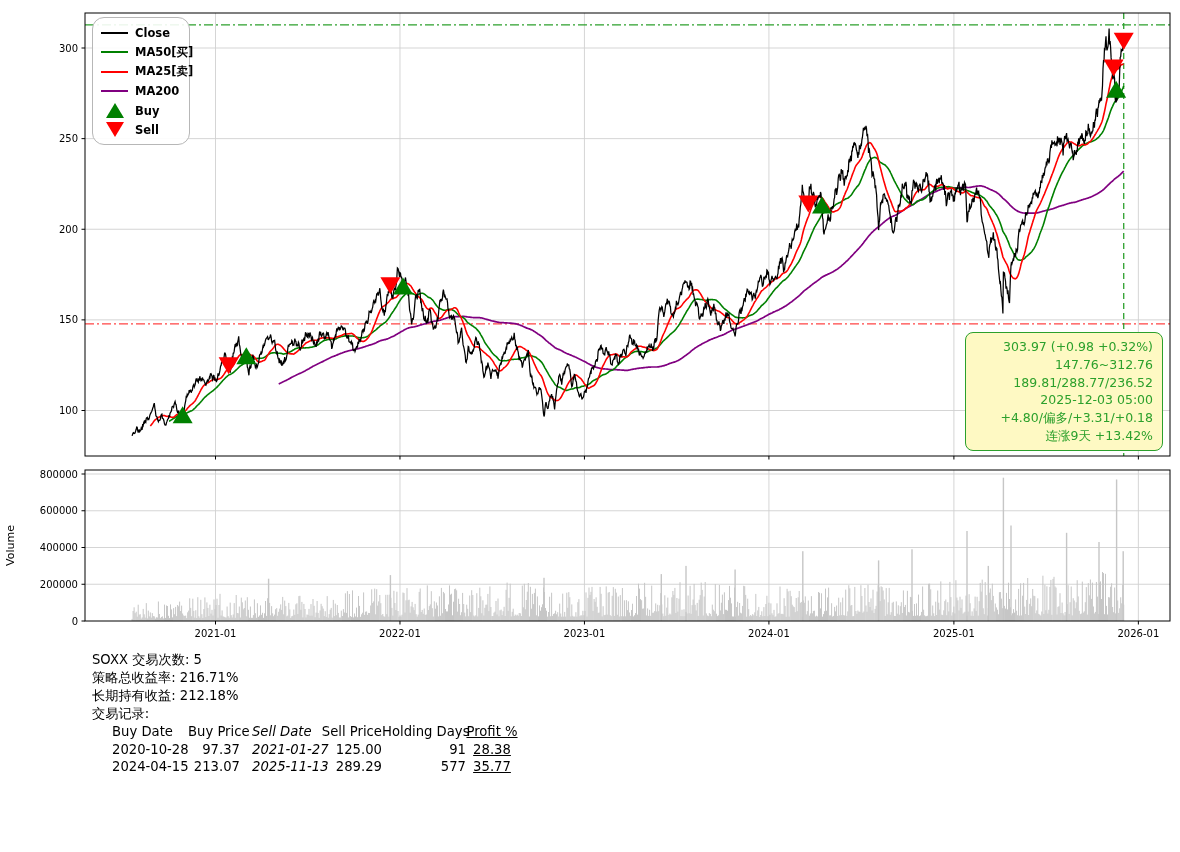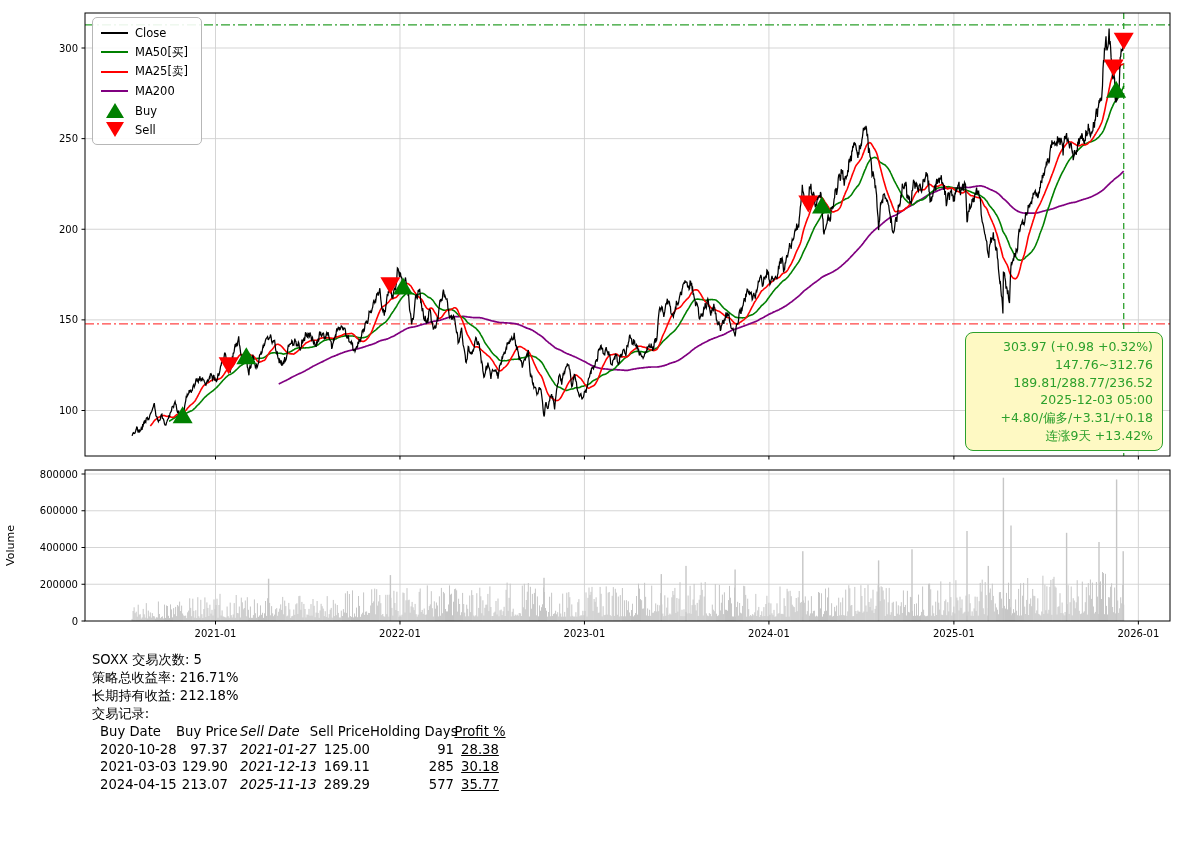--- a/index.html
+++ b/index.html
@@ -2,40 +2,40 @@
 <html><head>
 <meta charset="utf-8">
 <style>
   * { box-sizing: border-box; margin: 0; padding: 0; }
   html,body { background:#ffffff; }
   body { font-family: "DejaVu Sans", "Liberation Sans", sans-serif; }
   .stage { position: relative; width: 1180px; height: 852px; background:#fff; overflow:hidden; }
   svg text { font-family: "DejaVu Sans", "Liberation Sans", sans-serif; fill:#000; }
 
   .legend {
-    position:absolute; left:92px; top:17px; width:110px;
-    background:rgba(255,255,255,0.9); border:1px solid #b7b7b7; border-radius:5px;
-    padding:5px 8px 4px 8px; font-size:11.5px; color:#000;
+    position:absolute; left:92px; top:17px; width:98px;
+    background:rgba(255,255,255,0.9); border:1px solid #b7b7b7; border-radius:12px;
+    padding:5px 8px 4px 8px; font-size:11.5px; color:#000;font-weight:bold;
   }
   .legend-item { display:flex; align-items:center; height:19.5px; }
   .legend-swatch { width:27px; display:flex; justify-content:center; align-items:center; margin-right:7px; flex:0 0 27px; }
   .legend-line { width:27px; height:2px; }
   .tri-up { width:0; height:0; border-left:9px solid transparent; border-right:9px solid transparent; border-bottom:15px solid #008000; }
   .tri-down { width:0; height:0; border-left:9px solid transparent; border-right:9px solid transparent; border-top:15px solid #ff0000; margin-top:-2px; }
 
   .annot {
     position:absolute; left:965px; top:332px; width:198px;
     border:1.5px solid #2ca02c; border-radius:8px; background:#fef9c3;
     color:#2ca02c; font-size:12.5px; line-height:17.8px;
     padding:5px 9px 5px 6px; text-align:right; white-space:nowrap;
   }
 
   .stats { position:absolute; left:92px; top:651px; width:560px; font-size:13.2px; line-height:17.9px; color:#000; white-space:nowrap; }
   .trow { display:flex; }
-  .c1 { width:84px; padding-left:8px; text-align:left; }
+  .c1 { width:84px; padding-left:8px; text-align:left;margin-left:12px; }
   .c2 { width:52px; text-align:right; }
   .c3 { width:80px; padding-left:12px; text-align:left;font-style:italic; }
   .c4 { width:62px; text-align:right; }
   .c5 { width:84px; text-align:right; }
   .c6 { width:52px; text-align:center;text-decoration:underline; }
 </style>
 </head>
 <body>
 
 <div class="stage">
@@ -1187,28 +1187,20 @@
     <div id="trade-rows">
         <div class="trow">
           <span class="c1">2020-10-28</span>
           <span class="c2">97.37</span>
           <span class="c3">2021-01-27</span>
           <span class="c4">125.00</span>
           <span class="c5">91</span>
           <span class="c6">28.38</span>
         </div>
         <div class="trow">
-          <span class="c1">2021-03-03</span>
-          <span class="c2">129.90</span>
-          <span class="c3">2021-12-13</span>
-          <span class="c4">169.11</span>
-          <span class="c5">285</span>
-          <span class="c6">30.18</span>
-        </div>
-        <div class="trow">
           <span class="c1">2024-04-15</span>
           <span class="c2">213.07</span>
           <span class="c3">2025-11-13</span>
           <span class="c4">289.29</span>
           <span class="c5">577</span>
           <span class="c6">35.77</span>
         </div>
       </div>
   </div>
 

